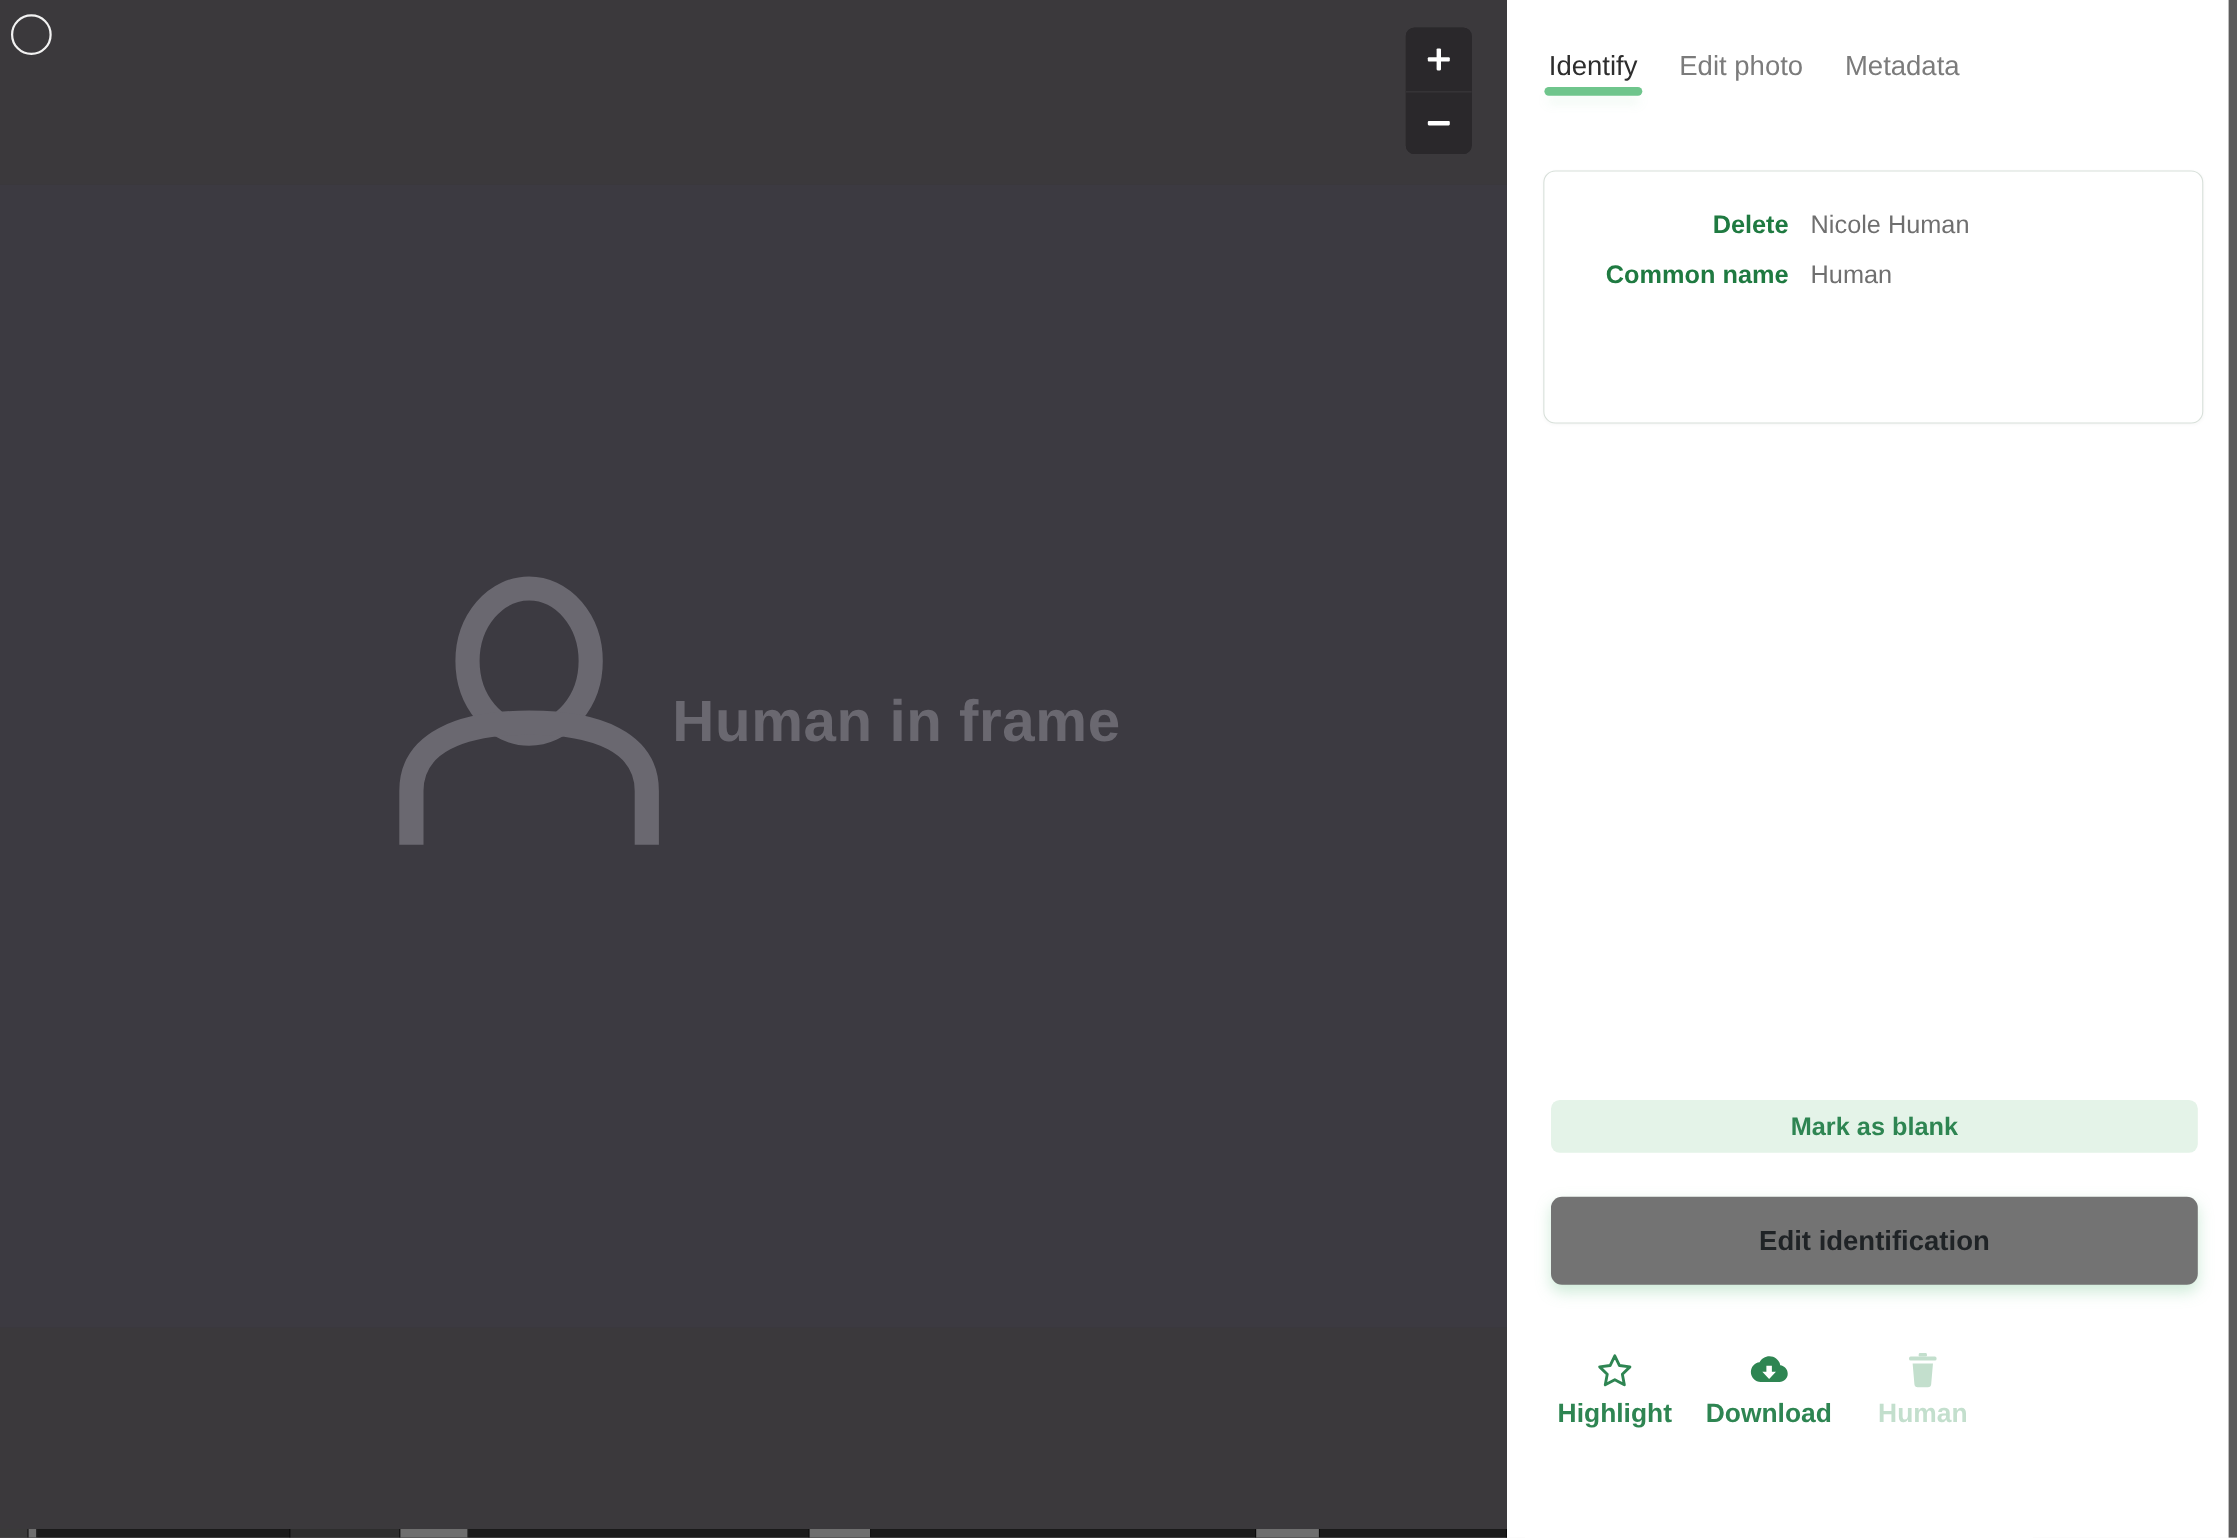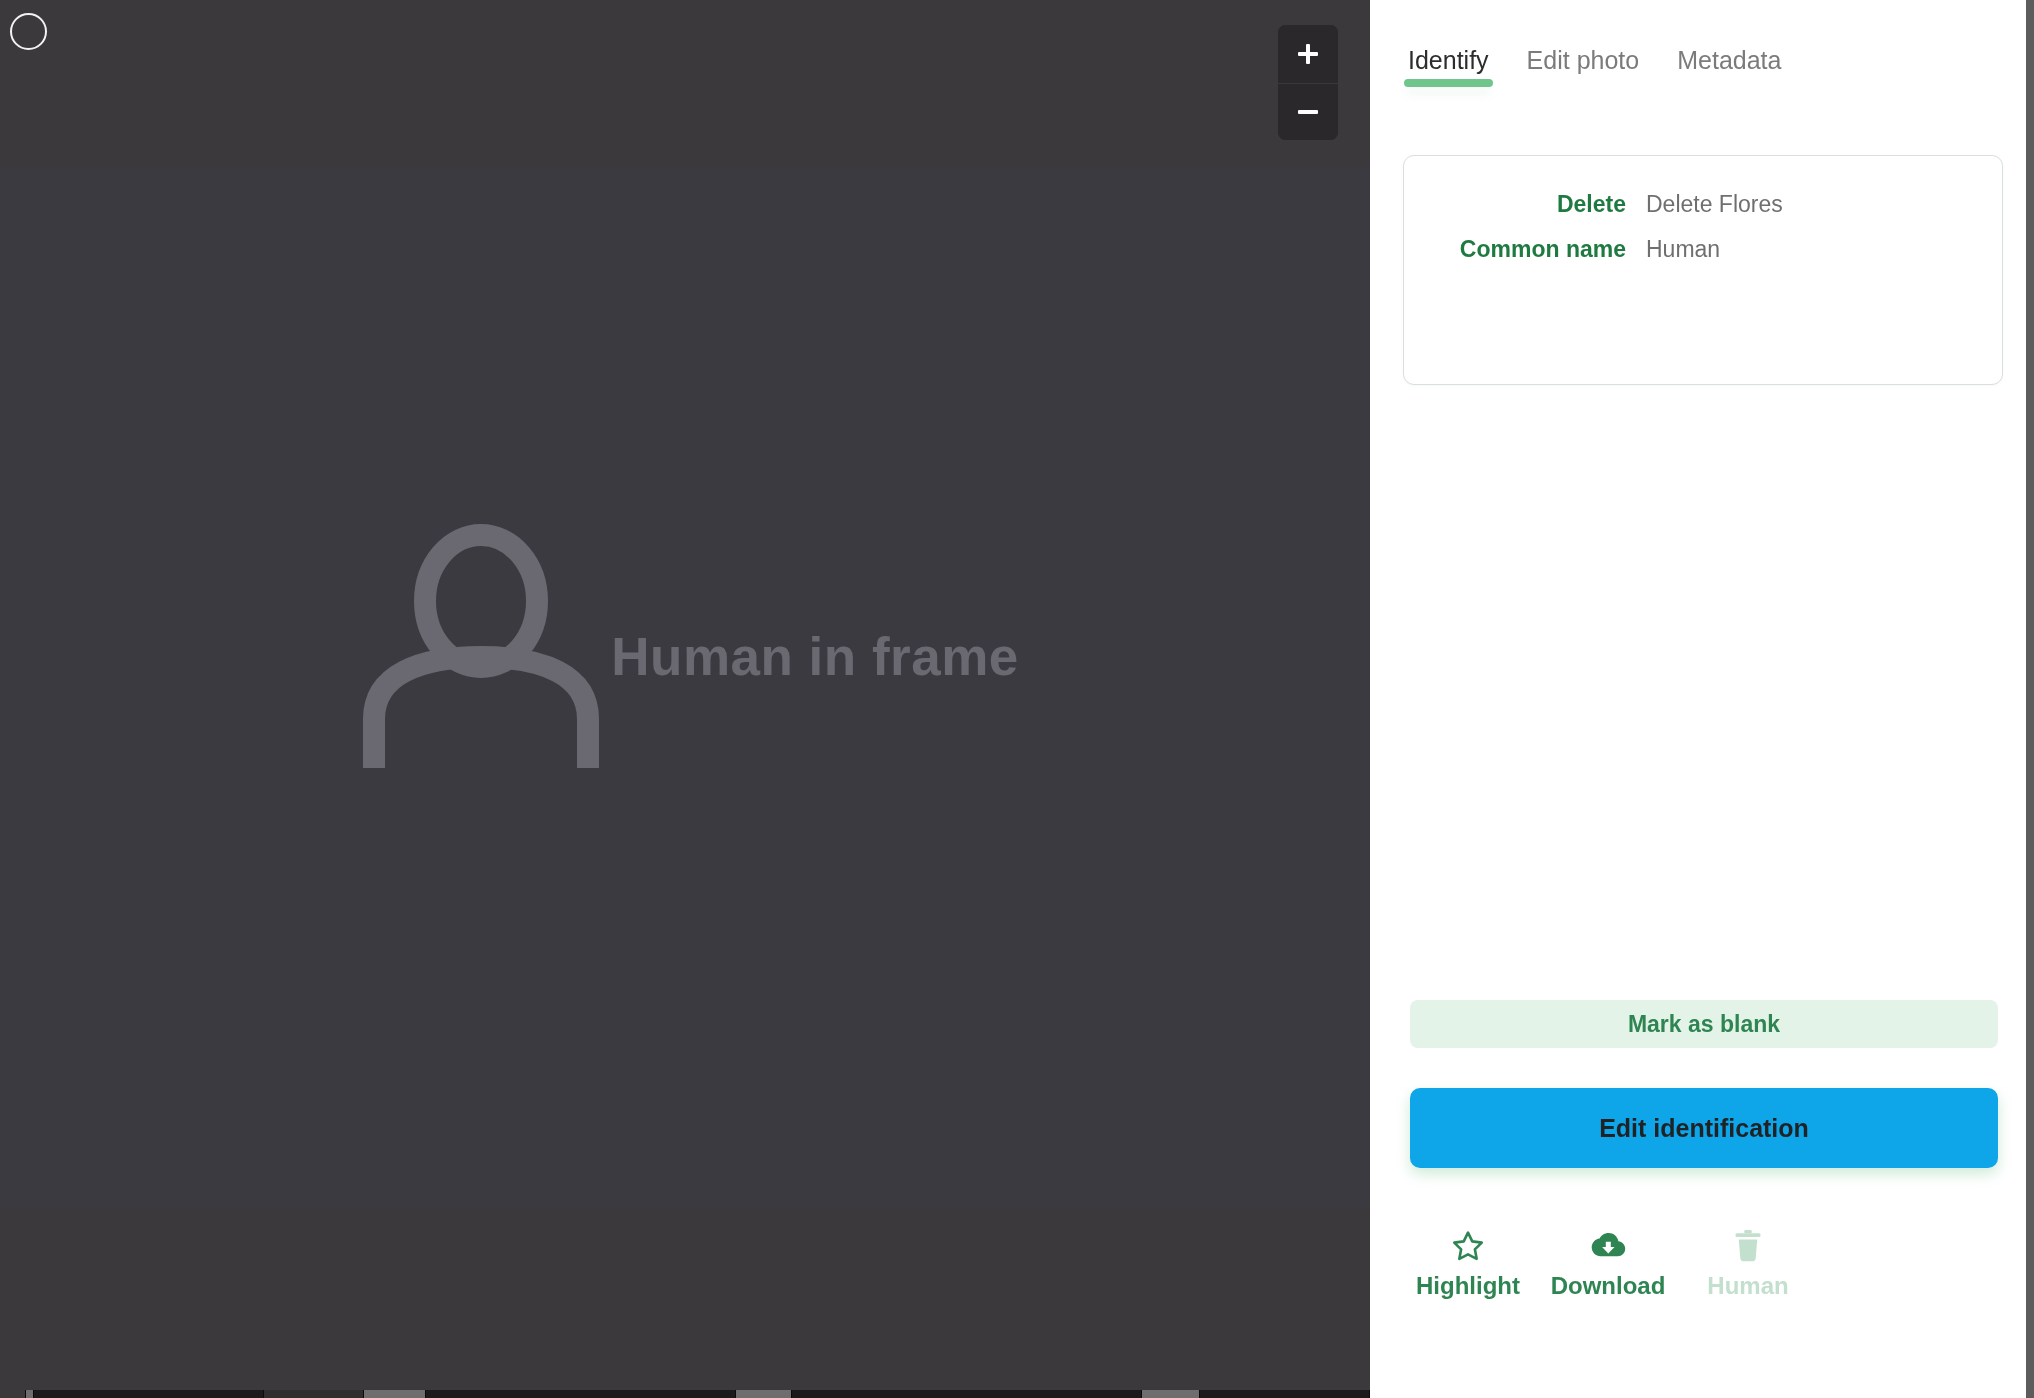--- a/index.html
+++ b/index.html
@@ -224,21 +224,21 @@
     font-family: "Liberation Sans", sans-serif;
     cursor: pointer;
   }
 
   .action-edit {
     position: absolute;
     left: 40px;
     top: 1088px;
     width: 588px;
     height: 80px;
-    background: #0ea5e9;
+    background: #737373;
     border: none;
     border-radius: 10px;
     color: #1f2326;
     font-size: 25px;
     font-weight: bold;
     font-family: "Liberation Sans", sans-serif;
     cursor: pointer;
     box-shadow: 0 6px 14px rgba(116,198,142,0.35);
   }
 
@@ -342,21 +342,21 @@
       <div class="tab">
         <span>Metadata</span>
       </div>
     </div>
 
     <div class="info-card">
       <table class="info-rows">
         <tbody>
           <tr>
             <td class="info-label">Delete</td>
-            <td class="info-value">Delete Flores</td>
+            <td class="info-value">Nicole Human</td>
           </tr>
           <tr>
             <td class="info-label">Common name</td>
             <td class="info-value">Human</td>
           </tr>
         </tbody>
       </table>
     </div>
 
     <button class="action-blank">Mark as blank</button>

